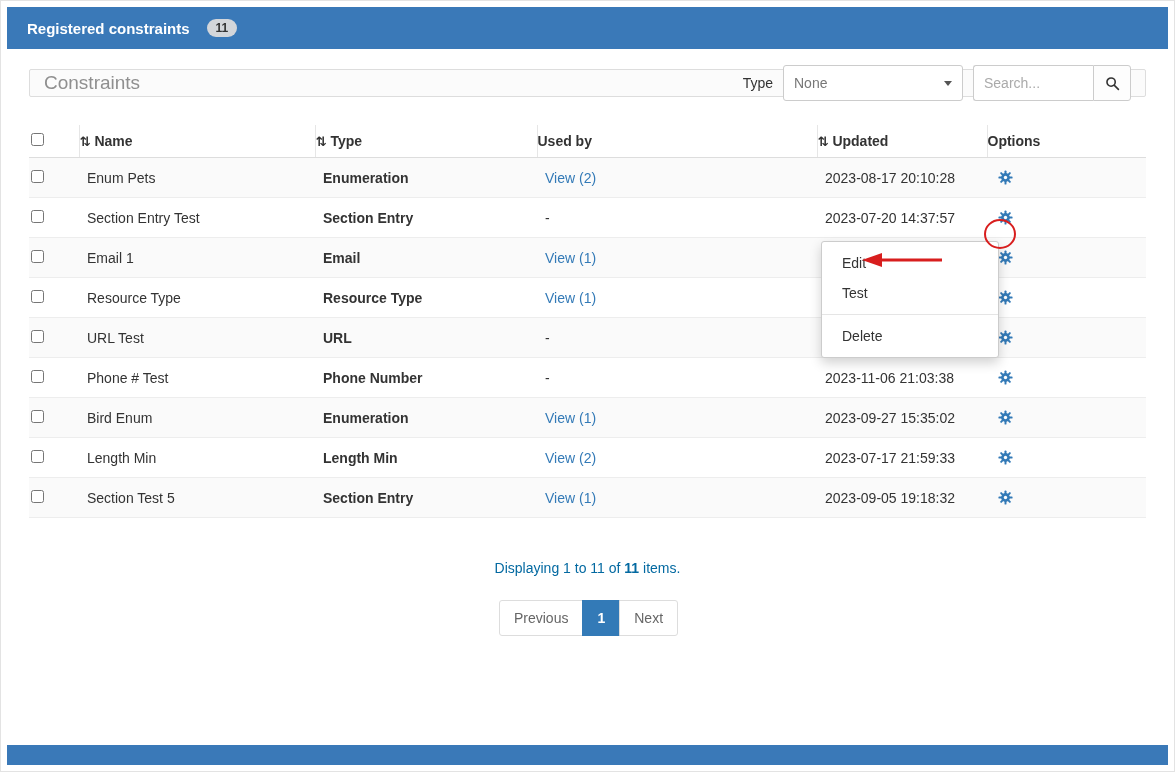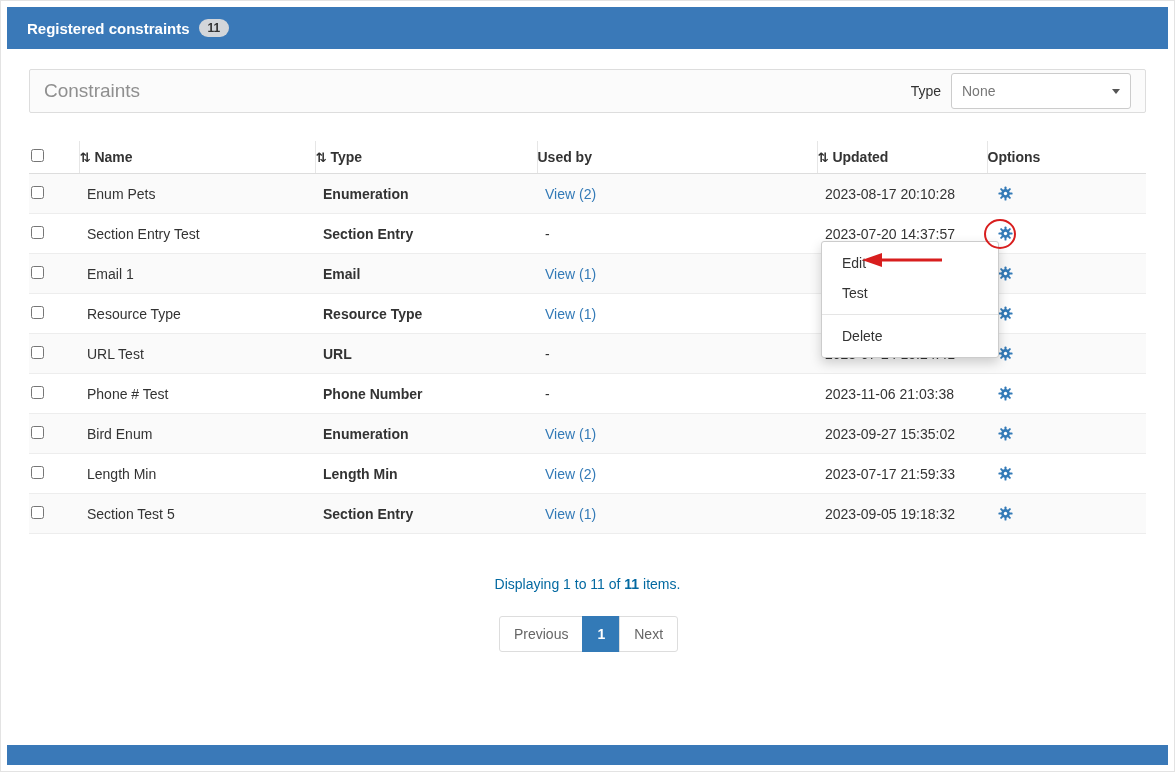--- a/index.html
+++ b/index.html
@@ -21,34 +21,35 @@
     display:flex;flex-direction:column;
     background:#fff;
     overflow:hidden;
   }
   
   .topbar{
     height:42px;flex:0 0 42px;
     background:var(--header-bar);
     display:flex;align-items:center;
     padding:0 20px;
+    gap:8px;
   }
   .topbar .title{color:#fff;font-size:15px;font-weight:bold;}
   .badge{
     margin-left:9px;
     background:#d3d6da;color:#333;
     font-size:12px;font-weight:bold;
     padding:2px 9px;border-radius:10px;
   }
   
   .content{flex:1 1 auto;padding:20px 22px 0 22px;overflow:hidden;}
   .toolbar{
     border:1px solid #ddd;border-radius:2px;
     background:#fbfbfb;
-    height:44px;
+    height:28px;
     display:flex;align-items:center;
     padding:0 14px;
   }
   .panel-title{font-size:19px;color:#8f8f8f;}
   .toolbar-right{margin-left:auto;display:flex;align-items:center;gap:10px;}
   .type-label{font-size:14px;color:#333;}
   .select-box{
     width:180px;height:36px;
     border:1px solid #ccc;border-radius:3px;background:#fff;
     display:flex;align-items:center;justify-content:space-between;
@@ -144,20 +145,29 @@
 
   <div class="content">
 
     <div class="toolbar">
       <span class="panel-title">Constraints</span>
       <div class="toolbar-right">
         <span class="type-label">Type</span>
         <div class="select-box">
           <span>None</span>
           <span class="caret"></span>
+        </div>
+        <div class="search-group">
+          <input class="search-input" type="text" placeholder="Search..." style="">
+          <button class="search-btn">
+            <svg viewBox="0 0 16 16" width="15" height="15">
+              <circle cx="6.5" cy="6.5" r="4.4" fill="none" stroke="#333" stroke-width="1.7"></circle>
+              <line x1="10" y1="10" x2="14.3" y2="14.3" stroke="#333" stroke-width="1.7" stroke-linecap="round"></line>
+            </svg>
+          </button>
         </div>
       </div>
     </div>
 
     <div class="table-wrap">
       <table>
         <thead>
           <tr id="header-row">
             <th class="col-check">
               <input type="checkbox" style="">

